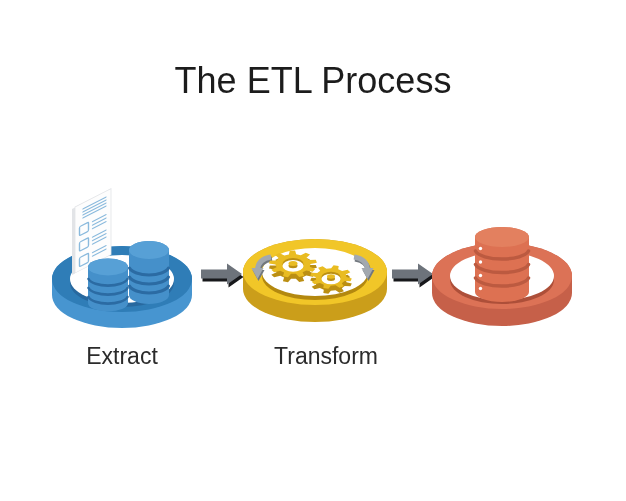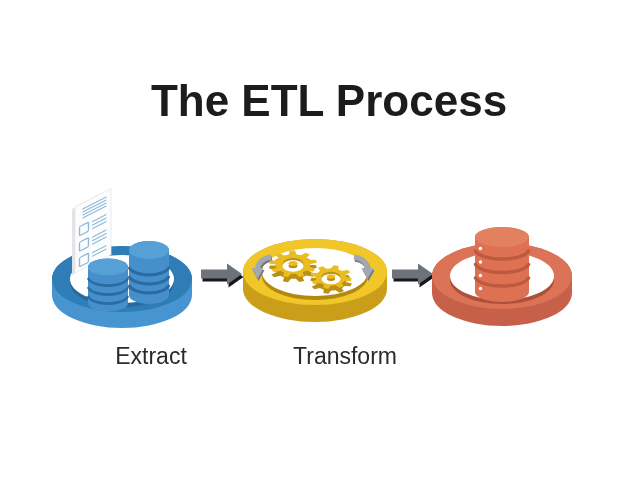--- a/index.html
+++ b/index.html
@@ -3,26 +3,26 @@
 <meta charset="utf-8">
 <style>
   html,body{margin:0;padding:0;}
   body{
     width:626px;height:501px;background:#ffffff;position:relative;overflow:hidden;
     font-family:"Liberation Sans",sans-serif;
   }
   .diagram-canvas{position:absolute;left:0;top:0;width:626px;height:501px;}
   .title{
     position:absolute;top:60px;left:50%;transform:translateX(-50%);
-    font-size:44px;font-weight:700;color:var(--title-text,#1c1c1c);
-    margin:16px;white-space:nowrap;letter-spacing:0;
+    font-size:36px;font-weight:400;color:var(--title-text,#1c1c1c);
+    margin:0;white-space:nowrap;letter-spacing:0;
   }
   .stage-label{
     position:absolute;top:343px;transform:translateX(-50%);
-    font-size:23px;font-weight:400;color:var(--label-text,#2b2b2b);white-space:nowrap;margin-left:29px;
+    font-size:23px;font-weight:400;color:var(--label-text,#2b2b2b);white-space:nowrap;
   }
   svg{position:absolute;left:0;top:0;}
 
   
   .blue-side{fill:var(--blue-side)}   .blue-top{fill:var(--blue-top)}   .blue-lip{fill:var(--blue-lip)}
   .yellow-side{fill:var(--yellow-side)} .yellow-top{fill:var(--yellow-top)} .yellow-lip{fill:var(--yellow-lip)}
   .salmon-side{fill:var(--salmon-side)} .salmon-top{fill:var(--salmon-top)} .salmon-lip{fill:var(--salmon-lip)}
   .hole{fill:#ffffff}
 
   
@@ -176,14 +176,14 @@
         <ellipse class="scyl-top" cx="502" cy="237" rx="27" ry="10"></ellipse>
         <circle class="dot" cx="480.5" cy="248.5" r="1.7"></circle>
         <circle class="dot" cx="480.5" cy="262" r="1.7"></circle>
         <circle class="dot" cx="480.5" cy="275.5" r="1.7"></circle>
         <circle class="dot" cx="480.5" cy="288.5" r="1.7"></circle>
       </g>
     </g>
   </svg>
 
   <div class="stage-label" style="left:122px">Extract</div>
-  <div class="stage-label" style="left:316px">Transform</div>
+  <div class="stage-label" style="left:326px">Transform</div>
 </div>
 
 </body></html>

